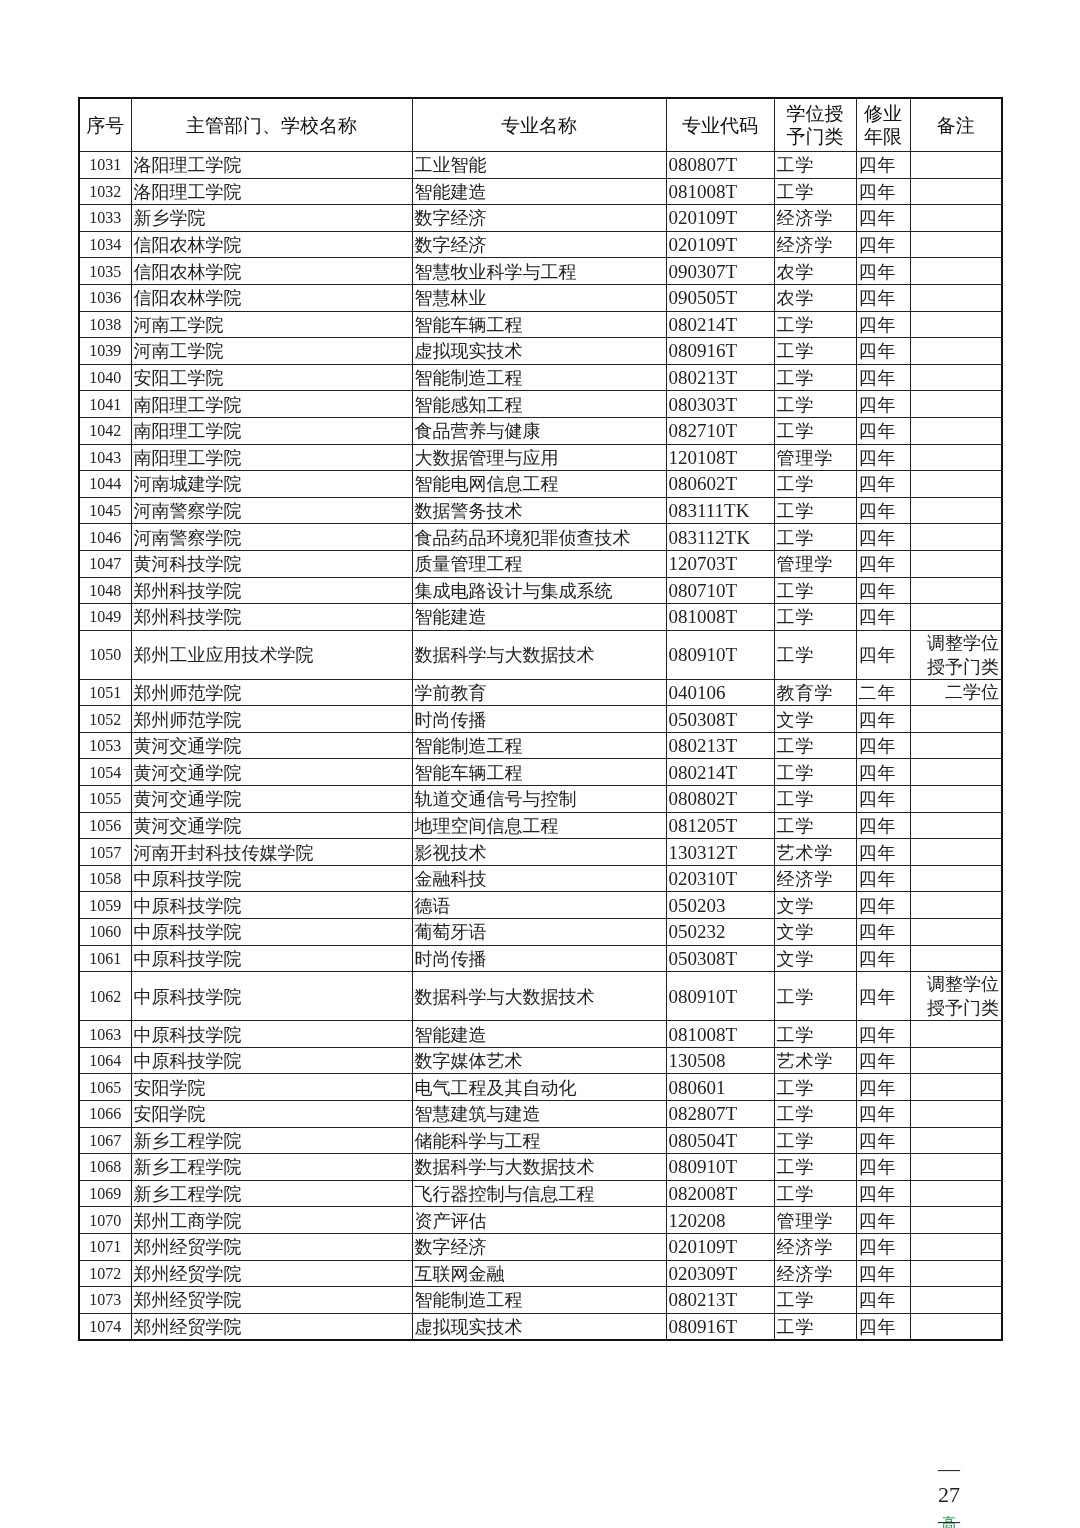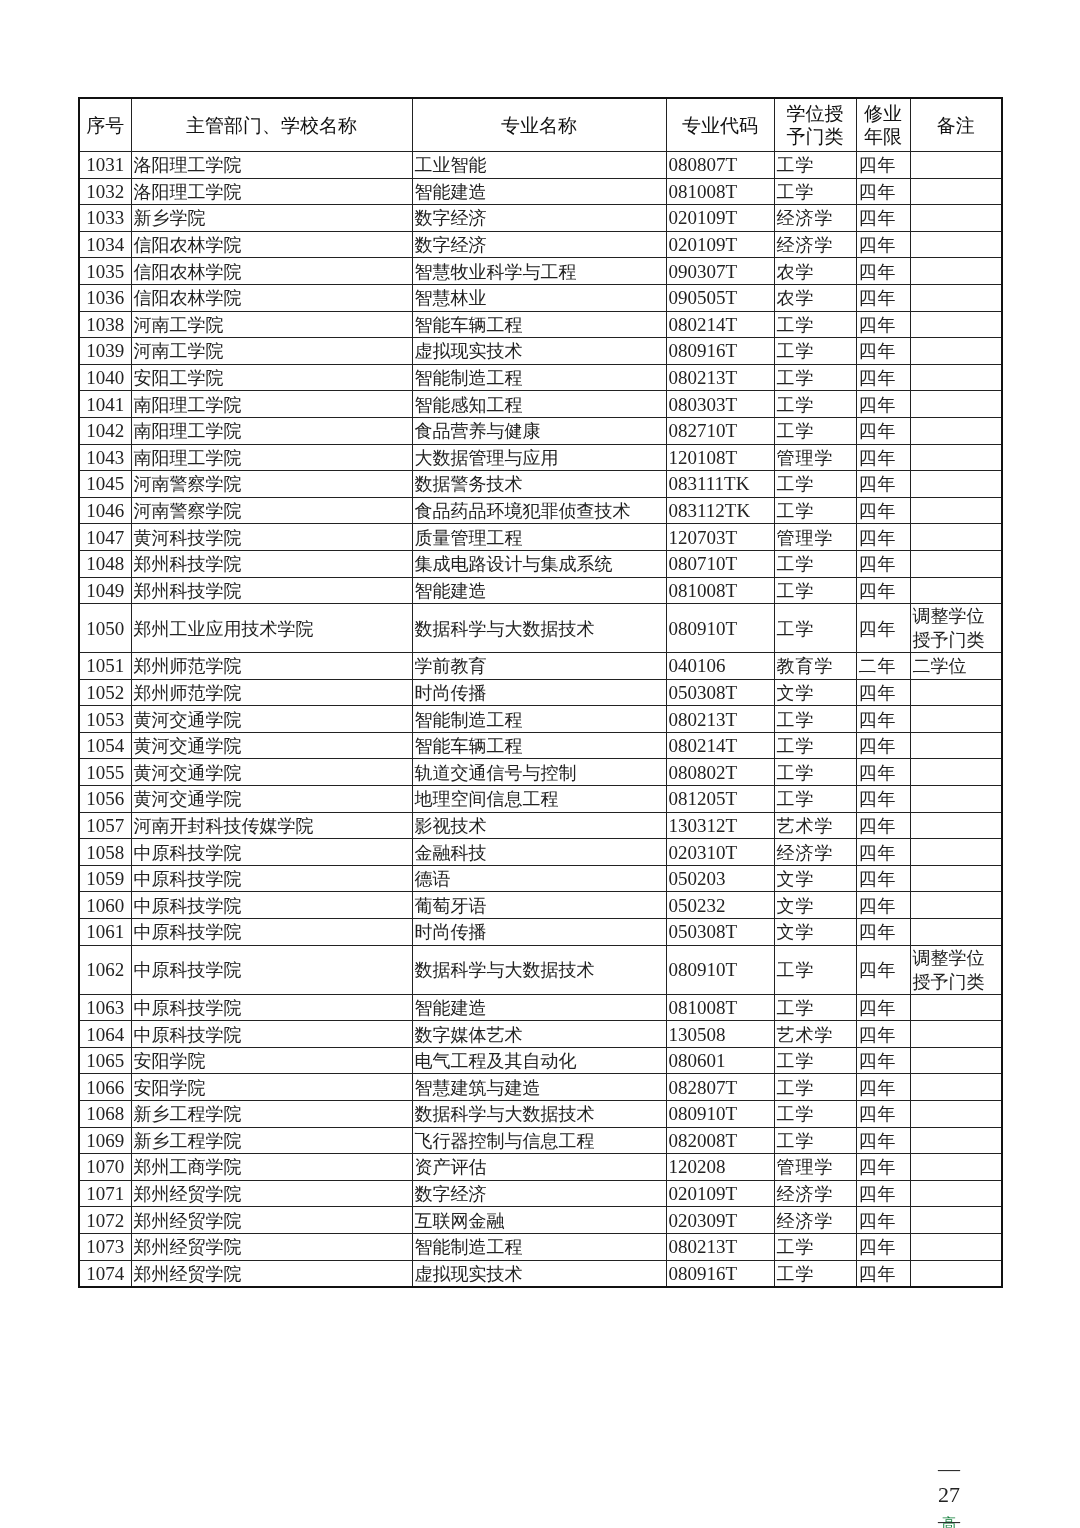--- a/index.html
+++ b/index.html
@@ -25,24 +25,24 @@
   table.major-table th {
     font-family: "DejaVu Sans", "Liberation Sans", sans-serif;
     font-weight: normal;
     font-size: 19px;
     text-align: center;
     height: 52px;
     line-height: 23px;
     color: #111;
   }
   table.major-table td { height: 25.6px; text-align: left; }
-  table.major-table td.c-no { text-align: center; padding: 0; font-family: "Liberation Serif", serif; font-size: 19px; }
+  table.major-table td.c-no { text-align: center; padding: 0; font-family: "Liberation Serif", serif; font-size: 16px; }
   table.major-table td.c-code { font-family: "Liberation Serif", serif; font-size: 19px; }
   table.major-table td.c-cat, table.major-table td.c-years { letter-spacing: 1px; }
-  table.major-table td.c-note { white-space: normal; line-height: 24px; padding: 0 2px; }
+  table.major-table td.c-note { white-space: normal; line-height: 24px; padding: 0 2px; text-align: right; }
   table.major-table tr.tall td { height: 46px; }
   .col-no { width: 52px; }
   .col-school { width: 281px; }
   .col-major { width: 254px; }
   .col-code { width: 108px; }
   .col-cat { width: 82px; }
   .col-years { width: 54px; }
   .col-note { width: 92px; }
 
   .page-number {
@@ -184,20 +184,29 @@
         <tr>
           <td class="c-no">1043</td>
           <td class="c-school">南阳理工学院</td>
           <td class="c-major">大数据管理与应用</td>
           <td class="c-code">120108T</td>
           <td class="c-cat">管理学</td>
           <td class="c-years">四年</td>
           <td class="c-note"></td>
         </tr>
         <tr>
+          <td class="c-no">1044</td>
+          <td class="c-school">河南城建学院</td>
+          <td class="c-major">智能电网信息工程</td>
+          <td class="c-code">080602T</td>
+          <td class="c-cat">工学</td>
+          <td class="c-years">四年</td>
+          <td class="c-note"></td>
+        </tr>
+        <tr>
           <td class="c-no">1045</td>
           <td class="c-school">河南警察学院</td>
           <td class="c-major">数据警务技术</td>
           <td class="c-code">083111TK</td>
           <td class="c-cat">工学</td>
           <td class="c-years">四年</td>
           <td class="c-note"></td>
         </tr>
         <tr>
           <td class="c-no">1046</td>
@@ -377,20 +386,29 @@
           <td class="c-code">080601</td>
           <td class="c-cat">工学</td>
           <td class="c-years">四年</td>
           <td class="c-note"></td>
         </tr>
         <tr>
           <td class="c-no">1066</td>
           <td class="c-school">安阳学院</td>
           <td class="c-major">智慧建筑与建造</td>
           <td class="c-code">082807T</td>
+          <td class="c-cat">工学</td>
+          <td class="c-years">四年</td>
+          <td class="c-note"></td>
+        </tr>
+        <tr>
+          <td class="c-no">1067</td>
+          <td class="c-school">新乡工程学院</td>
+          <td class="c-major">储能科学与工程</td>
+          <td class="c-code">080504T</td>
           <td class="c-cat">工学</td>
           <td class="c-years">四年</td>
           <td class="c-note"></td>
         </tr>
         <tr>
           <td class="c-no">1068</td>
           <td class="c-school">新乡工程学院</td>
           <td class="c-major">数据科学与大数据技术</td>
           <td class="c-code">080910T</td>
           <td class="c-cat">工学</td>

